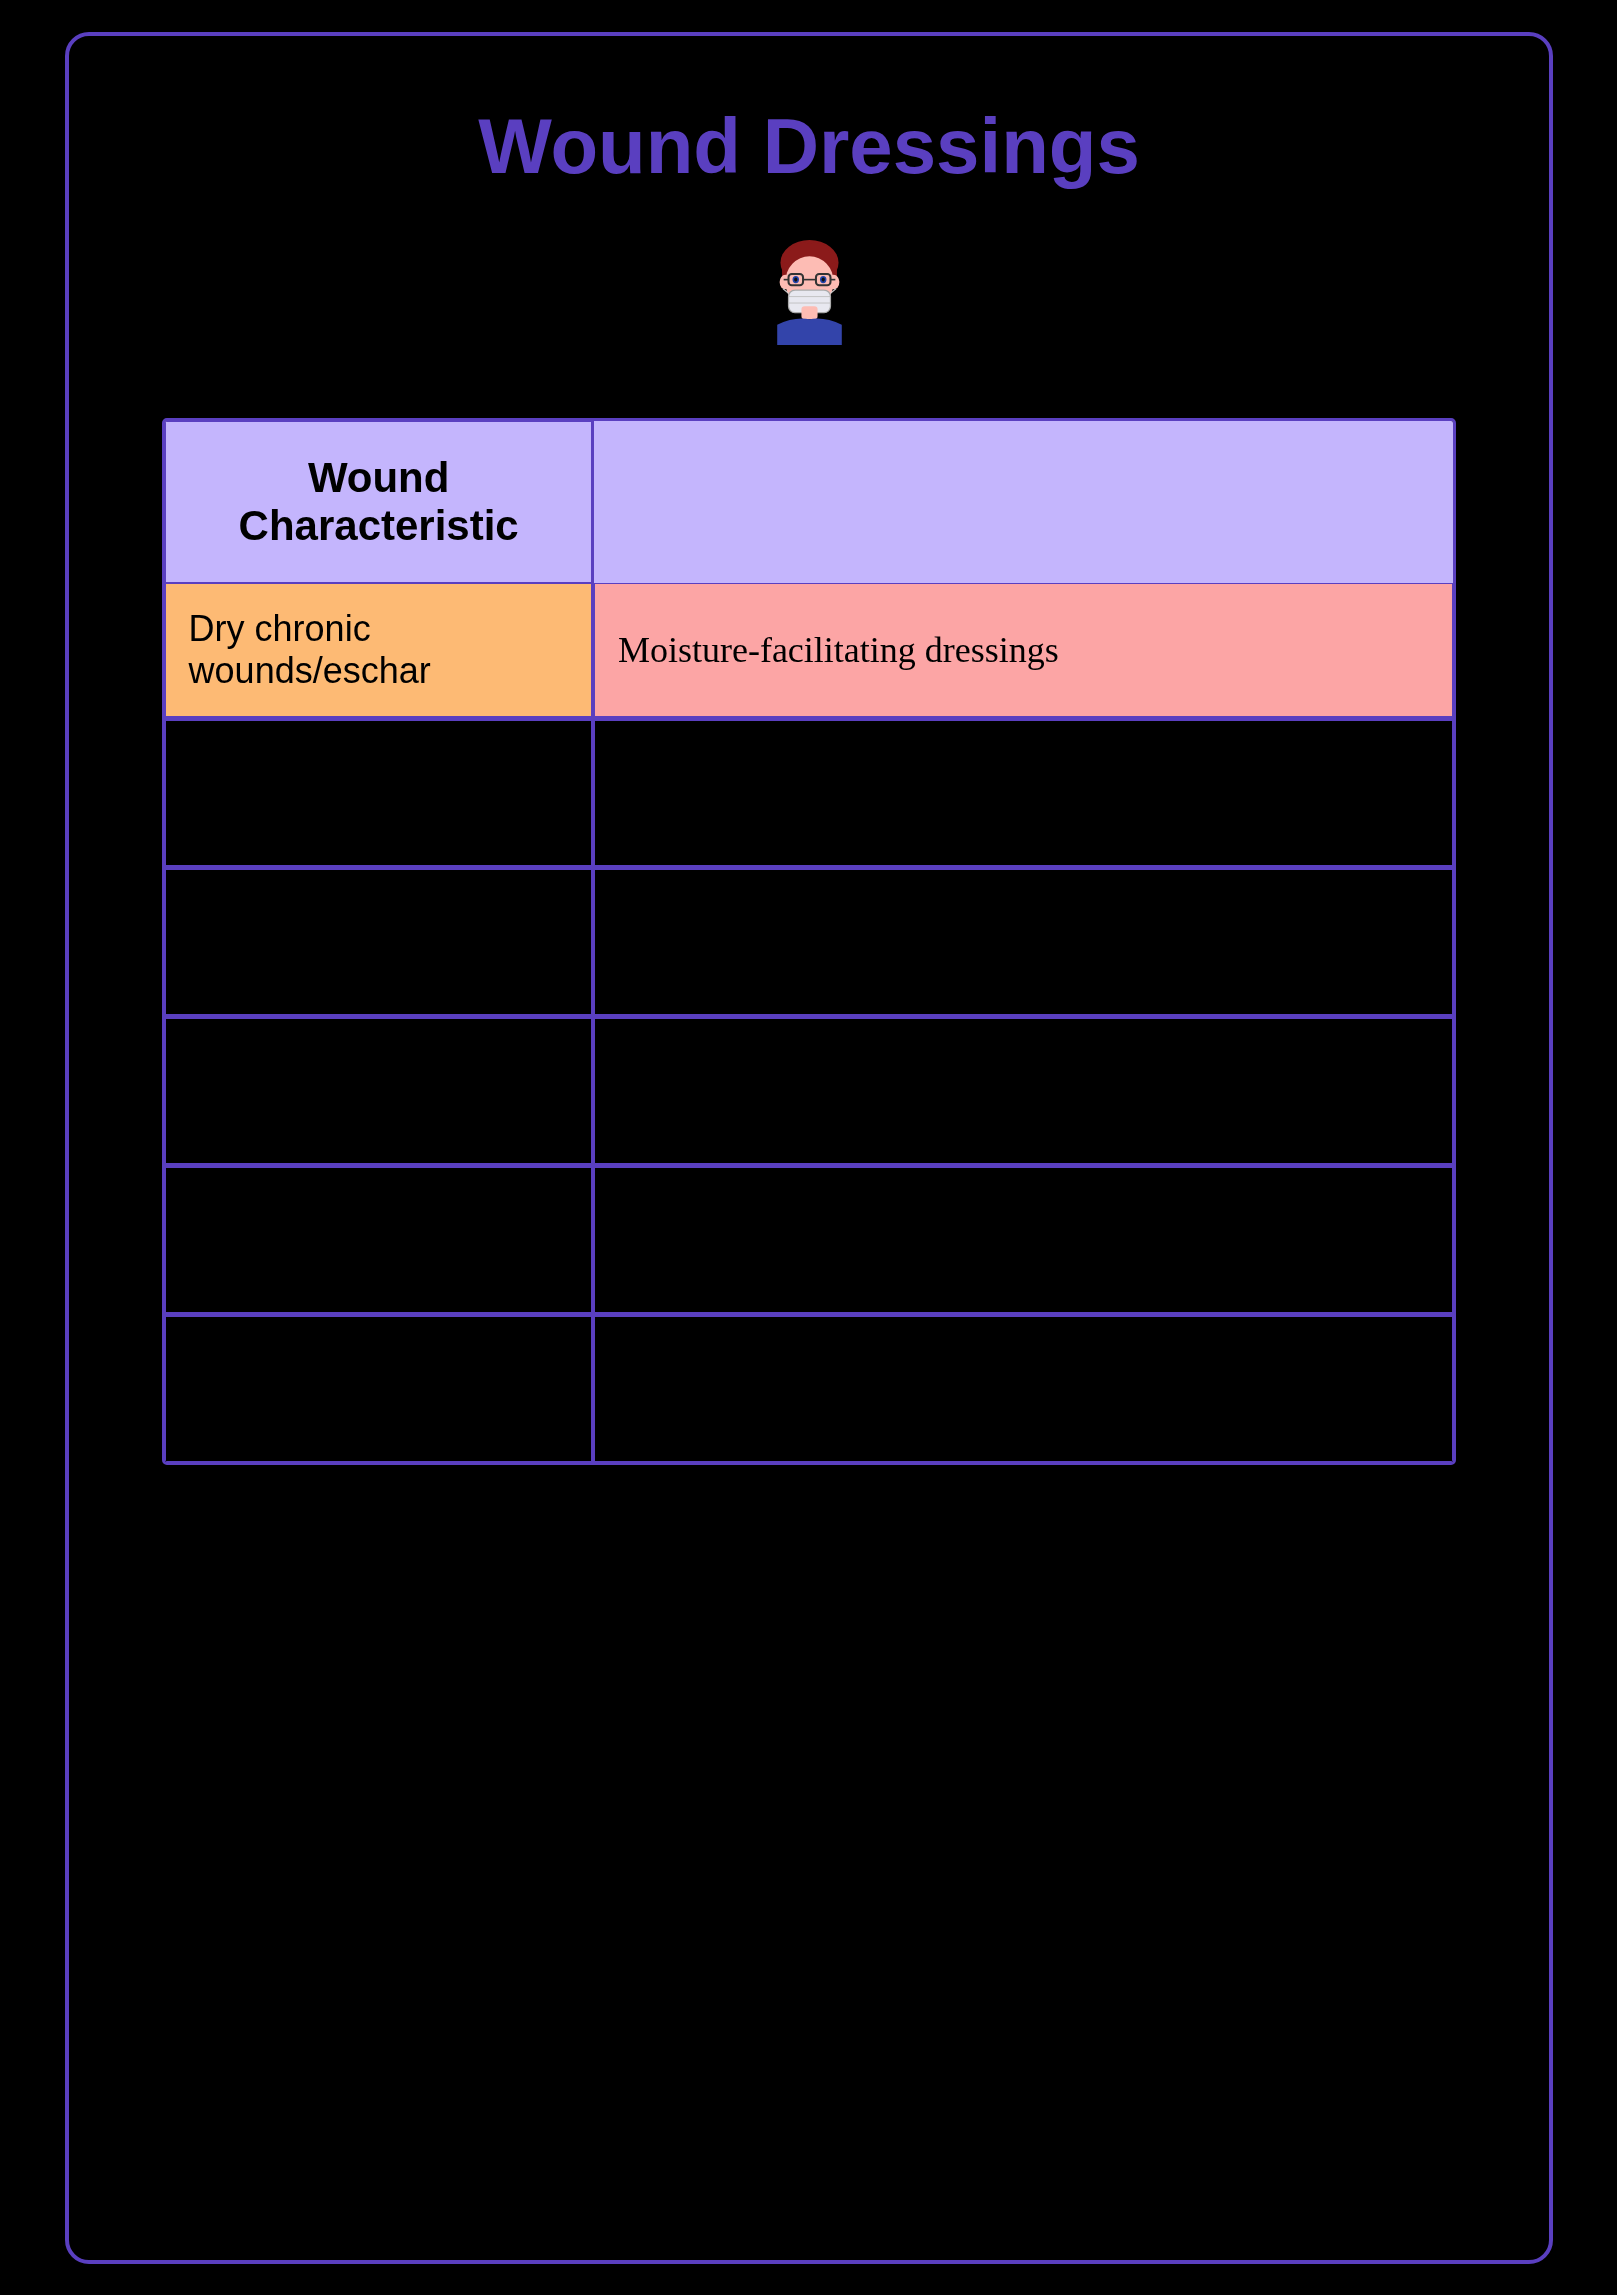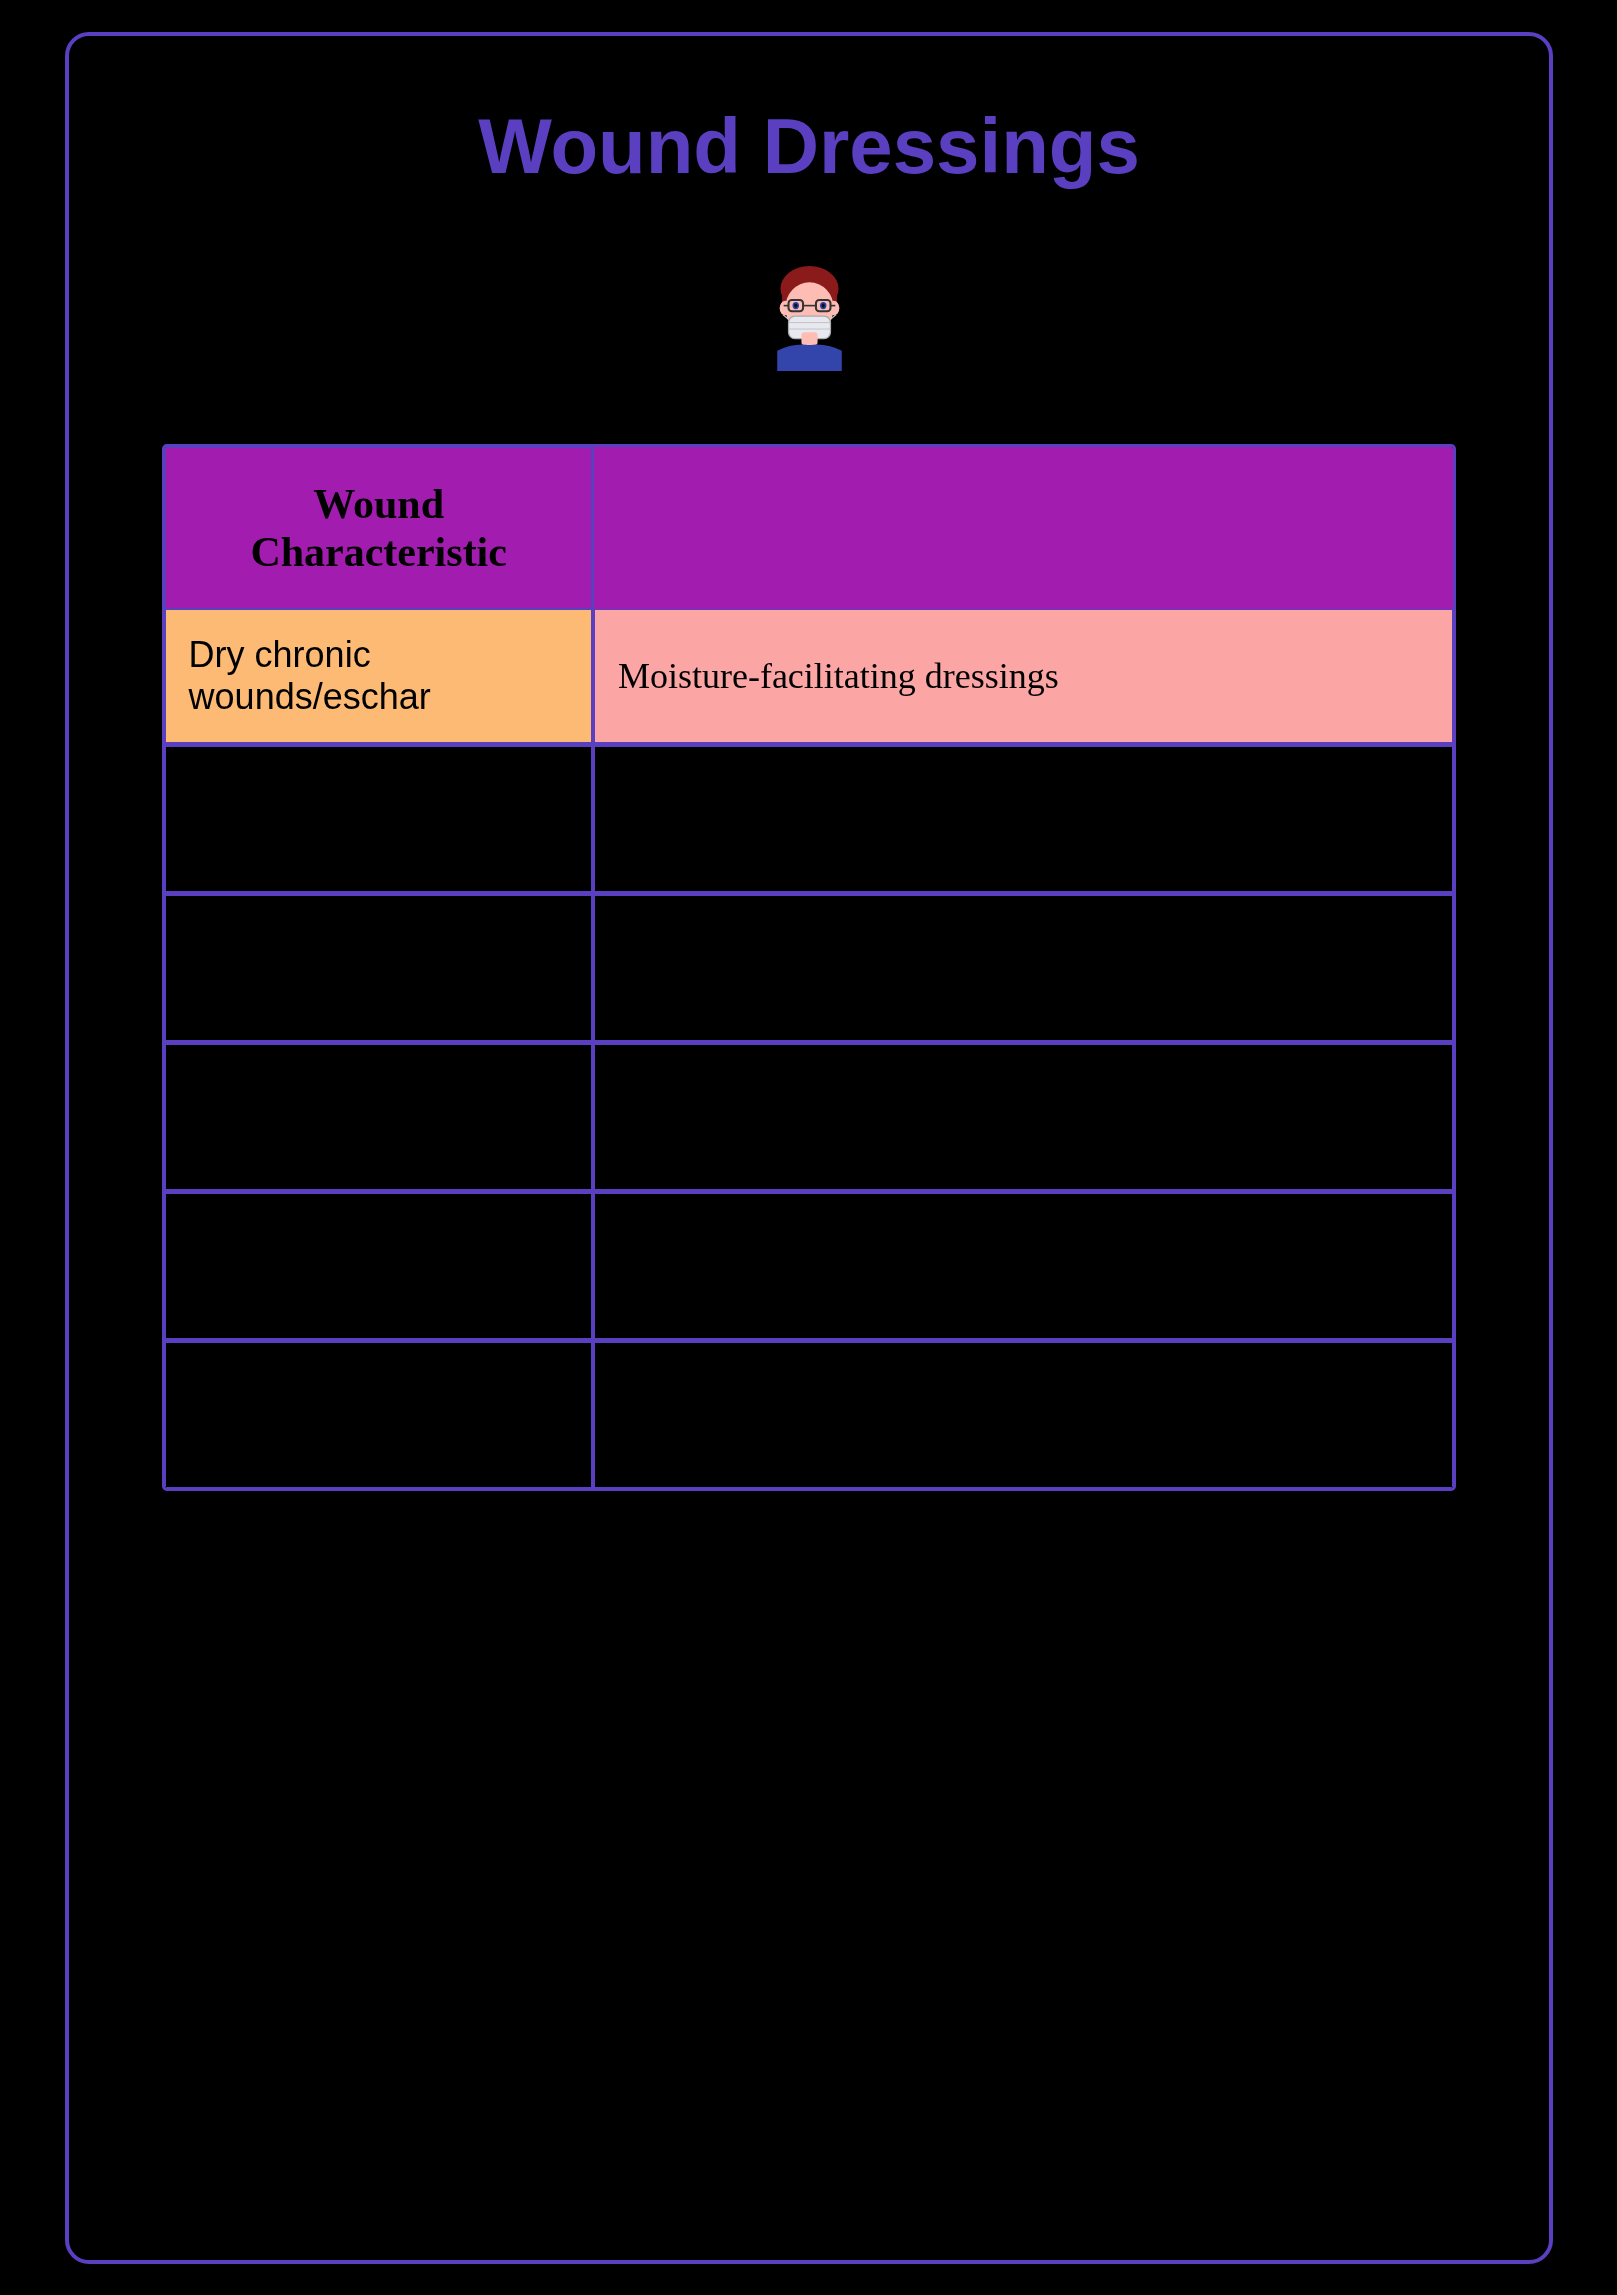--- a/index.html
+++ b/index.html
@@ -29,21 +29,21 @@
       display: flex;
       flex-direction: column;
       align-items: center;
     }
 
     .page-title {
       font-size: 78px;
       font-weight: 900;
       color: #5a3fc0;
       text-align: center;
-      margin-bottom: 58px;
+      margin-bottom: 32px;
       margin-top: 16px;
     }
 
     .avatar-container {
       width: 129px;
       height: 129px;
       margin-bottom: 65px;
       display: flex;
       justify-content: center;
       align-items: center;
@@ -59,22 +59,21 @@
       width: 100%;
       max-width: 1294px;
       border: 3.2px solid #5a3fc0;
       border-radius: 4.9px;
       overflow: hidden;
     }
 
     .table-header {
       display: grid;
       grid-template-columns: 1fr 2fr;
-      background-color: #a21caf;
-      font-family: Liberation Serif, serif;
+      background-color: #c4b5fd;
     }
 
     .table-header-cell {
       padding: 32px 24px;
       font-size: 42px;
       font-weight: 900;
       color: #000000;
       text-align: center;
       border: 1.6px solid #5a3fc0;
     }

